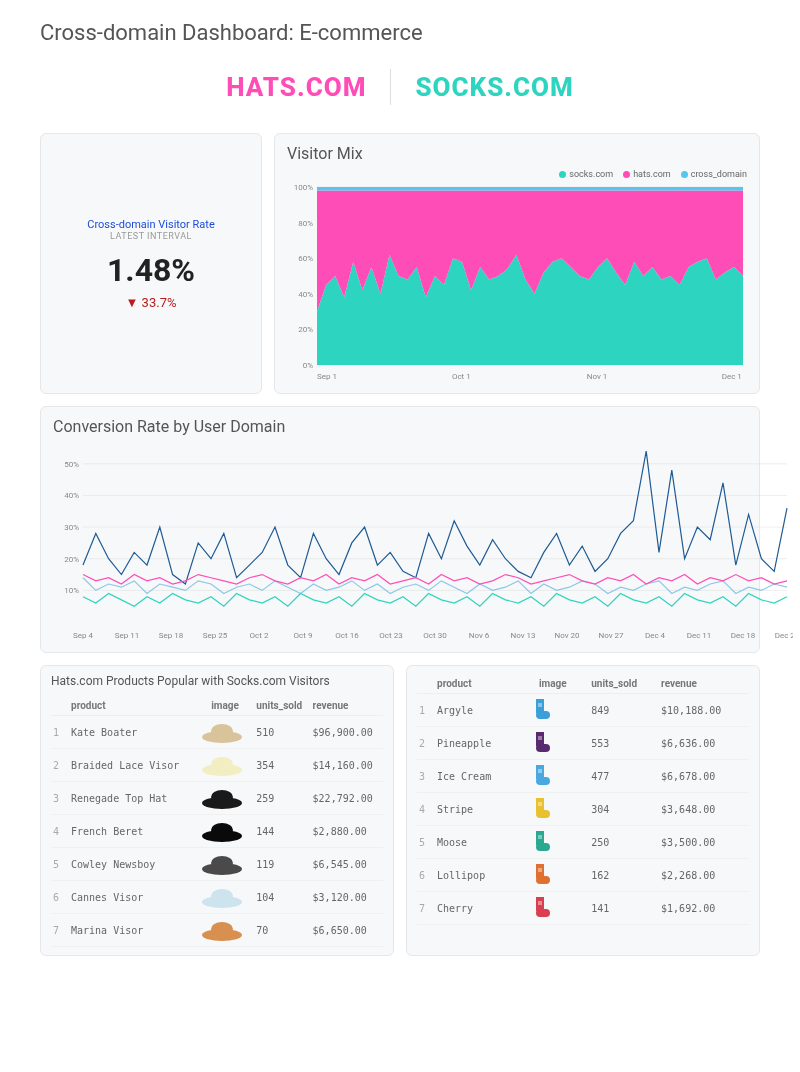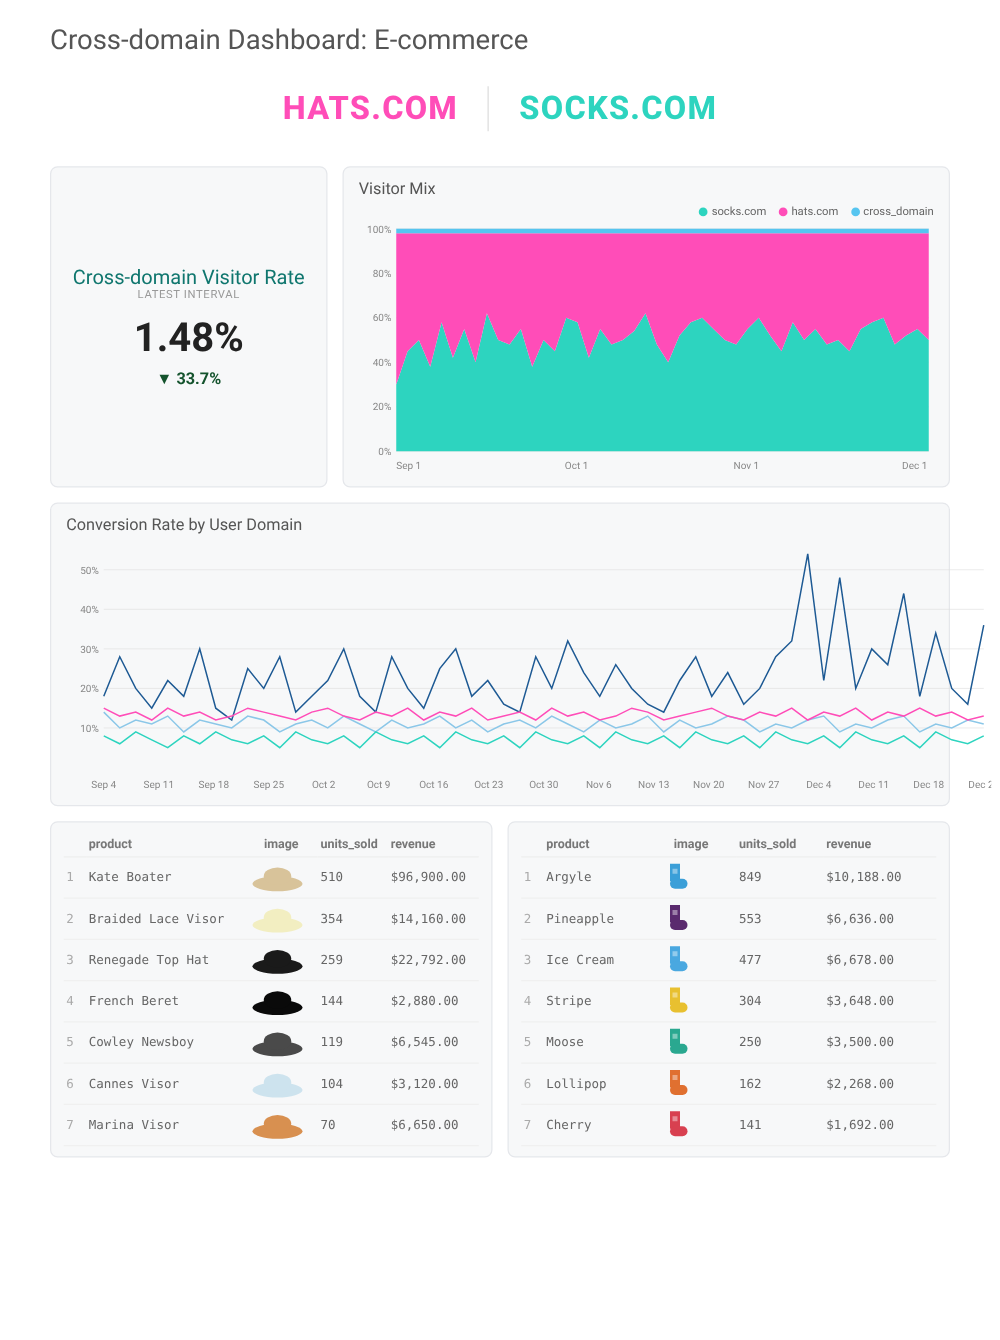--- a/index.html
+++ b/index.html
@@ -7,25 +7,25 @@
 .page{padding:20px 40px}
 h1{font-size:22px;font-weight:400;color:#555;margin-bottom:24px}
 .brand{display:flex;justify-content:center;align-items:center;gap:24px;margin-bottom:28px}
 .brand span{font-size:26px;font-weight:800;letter-spacing:1px}
 .hats{color:#ff4db8}
 .socks{color:#2dd4bf}
 .brand-sep{width:1px;height:36px;background:#ddd}
 .card{background:#f7f8f9;border:1px solid #e5e7eb;border-radius:6px;padding:10px 12px}
 .row{display:flex;gap:12px;margin-bottom:12px}
 .metric{width:255px;display:flex;flex-direction:column;align-items:center;justify-content:center;text-align:center;padding:40px 10px}
-.metric .t1{font-size:16px;color:#0f766e}
+.metric .t1{font-size:11px;color:#1d4ed8}
 .metric .t2{font-size:9px;color:#999;letter-spacing:0.5px;margin-top:0}
 .metric .val{font-size:32px;font-weight:700;color:#222;margin-top:10px}
-.metric .delta{color:#14532d;font-size:13px;font-weight:700;margin-top:6px}
-.ct{font-size:13px;color:#555;margin-bottom:6px}
+.metric .delta{color:#b91c1c;font-size:13px;font-weight:400;margin-top:6px}
+.ct{font-size:16px;color:#555;margin-bottom:6px}
 .legend{display:flex;gap:10px;justify-content:flex-end;font-size:9px;color:#666;margin-bottom:4px}
 .legend span::before{content:"";display:inline-block;width:7px;height:7px;border-radius:50%;margin-right:3px;vertical-align:middle}
 .lg-socks::before{background:#2dd4bf}
 .lg-hats::before{background:#ff4db8}
 .lg-cross::before{background:#56c5f0}
 .lg-crossh::before{background:#1e5a94}
 .lg-crosss::before{background:#8bc7e8}
 .lg-onlyh::before{background:#ff4db8}
 .lg-onlys::before{background:#2dd4bf}
 svg{display:block}
@@ -127,20 +127,21 @@
         </g>
         <path d="M30,123.05454545454546L42.8,91.41818181818182L55.599999999999994,116.72727272727272L68.4,132.54545454545456L81.19999999999999,110.39999999999999L94,123.05454545454546L106.8,85.0909090909091L119.6,132.54545454545456L132.39999999999998,142.03636363636363L145.2,100.9090909090909L158,116.72727272727272L170.8,91.41818181818182L183.6,135.70909090909092L196.4,123.05454545454546L209.2,110.39999999999999L222,85.0909090909091L234.79999999999998,123.05454545454546L247.6,135.70909090909092L260.4,91.41818181818182L273.2,116.72727272727272L286,132.54545454545456L298.8,100.9090909090909L311.6,85.0909090909091L324.4,123.05454545454546L337.2,110.39999999999999L350,129.38181818181818L362.8,135.70909090909092L375.6,91.41818181818182L388.4,116.72727272727272L401.2,78.76363636363637L414,104.07272727272729L426.79999999999995,123.05454545454546L439.59999999999997,97.74545454545455L452.4,116.72727272727272L465.2,129.38181818181818L478,135.70909090909092L490.8,110.39999999999999L503.6,91.41818181818182L516.4,123.05454545454546L529.2,104.07272727272729L542,129.38181818181818L554.8000000000001,116.72727272727272L567.6,91.41818181818182L580.4,78.76363636363637L593.2,9.163636363636364L606,110.39999999999999L618.8,28.14545454545455L631.5999999999999,116.72727272727272L644.4,85.0909090909091L657.1999999999999,97.74545454545455L670,40.79999999999999L682.8,123.05454545454546L695.6,72.43636363636364L708.4,116.72727272727272L721.2,129.38181818181818L734,66.10909090909091" fill="none" stroke="#1e5a94" stroke-width="1.2"></path>
         <path d="M30,135.70909090909092L42.8,148.36363636363635L55.599999999999994,142.03636363636363L68.4,145.20000000000002L81.19999999999999,138.87272727272727L94,151.52727272727273L106.8,142.03636363636363L119.6,145.20000000000002L132.39999999999998,148.36363636363635L145.2,138.87272727272727L158,142.03636363636363L170.8,151.52727272727273L183.6,145.20000000000002L196.4,142.03636363636363L209.2,148.36363636363635L222,138.87272727272727L234.79999999999998,145.20000000000002L247.6,151.52727272727273L260.4,142.03636363636363L273.2,148.36363636363635L286,145.20000000000002L298.8,138.87272727272727L311.6,148.36363636363635L324.4,142.03636363636363L337.2,151.52727272727273L350,145.20000000000002L362.8,142.03636363636363L375.6,148.36363636363635L388.4,138.87272727272727L401.2,145.20000000000002L414,151.52727272727273L426.79999999999995,142.03636363636363L439.59999999999997,148.36363636363635L452.4,145.20000000000002L465.2,138.87272727272727L478,151.52727272727273L490.8,142.03636363636363L503.6,148.36363636363635L516.4,145.20000000000002L529.2,138.87272727272727L542,142.03636363636363L554.8000000000001,151.52727272727273L567.6,145.20000000000002L580.4,148.36363636363635L593.2,142.03636363636363L606,138.87272727272727L618.8,151.52727272727273L631.5999999999999,145.20000000000002L644.4,148.36363636363635L657.1999999999999,142.03636363636363L670,138.87272727272727L682.8,151.52727272727273L695.6,145.20000000000002L708.4,148.36363636363635L721.2,142.03636363636363L734,145.20000000000002" fill="none" stroke="#8bc7e8" stroke-width="1.2"></path>
         <path d="M30,132.54545454545456L42.8,138.87272727272727L55.599999999999994,135.70909090909092L68.4,142.03636363636363L81.19999999999999,132.54545454545456L94,138.87272727272727L106.8,135.70909090909092L119.6,142.03636363636363L132.39999999999998,138.87272727272727L145.2,132.54545454545456L158,135.70909090909092L170.8,138.87272727272727L183.6,142.03636363636363L196.4,135.70909090909092L209.2,132.54545454545456L222,138.87272727272727L234.79999999999998,142.03636363636363L247.6,135.70909090909092L260.4,138.87272727272727L273.2,132.54545454545456L286,142.03636363636363L298.8,135.70909090909092L311.6,138.87272727272727L324.4,132.54545454545456L337.2,142.03636363636363L350,138.87272727272727L362.8,135.70909090909092L375.6,142.03636363636363L388.4,132.54545454545456L401.2,138.87272727272727L414,135.70909090909092L426.79999999999995,142.03636363636363L439.59999999999997,138.87272727272727L452.4,132.54545454545456L465.2,135.70909090909092L478,142.03636363636363L490.8,138.87272727272727L503.6,135.70909090909092L516.4,132.54545454545456L529.2,138.87272727272727L542,142.03636363636363L554.8000000000001,135.70909090909092L567.6,138.87272727272727L580.4,132.54545454545456L593.2,142.03636363636363L606,135.70909090909092L618.8,138.87272727272727L631.5999999999999,132.54545454545456L644.4,142.03636363636363L657.1999999999999,135.70909090909092L670,138.87272727272727L682.8,132.54545454545456L695.6,138.87272727272727L708.4,135.70909090909092L721.2,142.03636363636363L734,138.87272727272727" fill="none" stroke="#ff4db8" stroke-width="1.2"></path>
         <path d="M30,154.6909090909091L42.8,161.0181818181818L55.599999999999994,151.52727272727273L68.4,157.85454545454547L81.19999999999999,164.1818181818182L94,154.6909090909091L106.8,161.0181818181818L119.6,151.52727272727273L132.39999999999998,157.85454545454547L145.2,161.0181818181818L158,154.6909090909091L170.8,164.1818181818182L183.6,151.52727272727273L196.4,157.85454545454547L209.2,161.0181818181818L222,154.6909090909091L234.79999999999998,164.1818181818182L247.6,151.52727272727273L260.4,157.85454545454547L273.2,161.0181818181818L286,154.6909090909091L298.8,164.1818181818182L311.6,151.52727272727273L324.4,157.85454545454547L337.2,161.0181818181818L350,154.6909090909091L362.8,164.1818181818182L375.6,151.52727272727273L388.4,157.85454545454547L401.2,161.0181818181818L414,154.6909090909091L426.79999999999995,164.1818181818182L439.59999999999997,151.52727272727273L452.4,157.85454545454547L465.2,161.0181818181818L478,154.6909090909091L490.8,164.1818181818182L503.6,151.52727272727273L516.4,157.85454545454547L529.2,161.0181818181818L542,154.6909090909091L554.8000000000001,164.1818181818182L567.6,151.52727272727273L580.4,157.85454545454547L593.2,161.0181818181818L606,154.6909090909091L618.8,164.1818181818182L631.5999999999999,151.52727272727273L644.4,157.85454545454547L657.1999999999999,161.0181818181818L670,154.6909090909091L682.8,164.1818181818182L695.6,151.52727272727273L708.4,157.85454545454547L721.2,161.0181818181818L734,154.6909090909091" fill="none" stroke="#2dd4bf" stroke-width="1.2"></path>
       </svg>
 </div>
 
 <div class="row" style="margin-top:12px">
   <div class="card tbl">
+    <div class="ct">Hats.com Products Popular with Socks.com Visitors</div>
     <table>
       <thead>
             <tr>
         <th></th>
         <th>product</th>
         <th style="text-align:center">image</th>
         <th class="num">units_sold</th>
         <th class="num">revenue</th>
       </tr>
           </thead>

